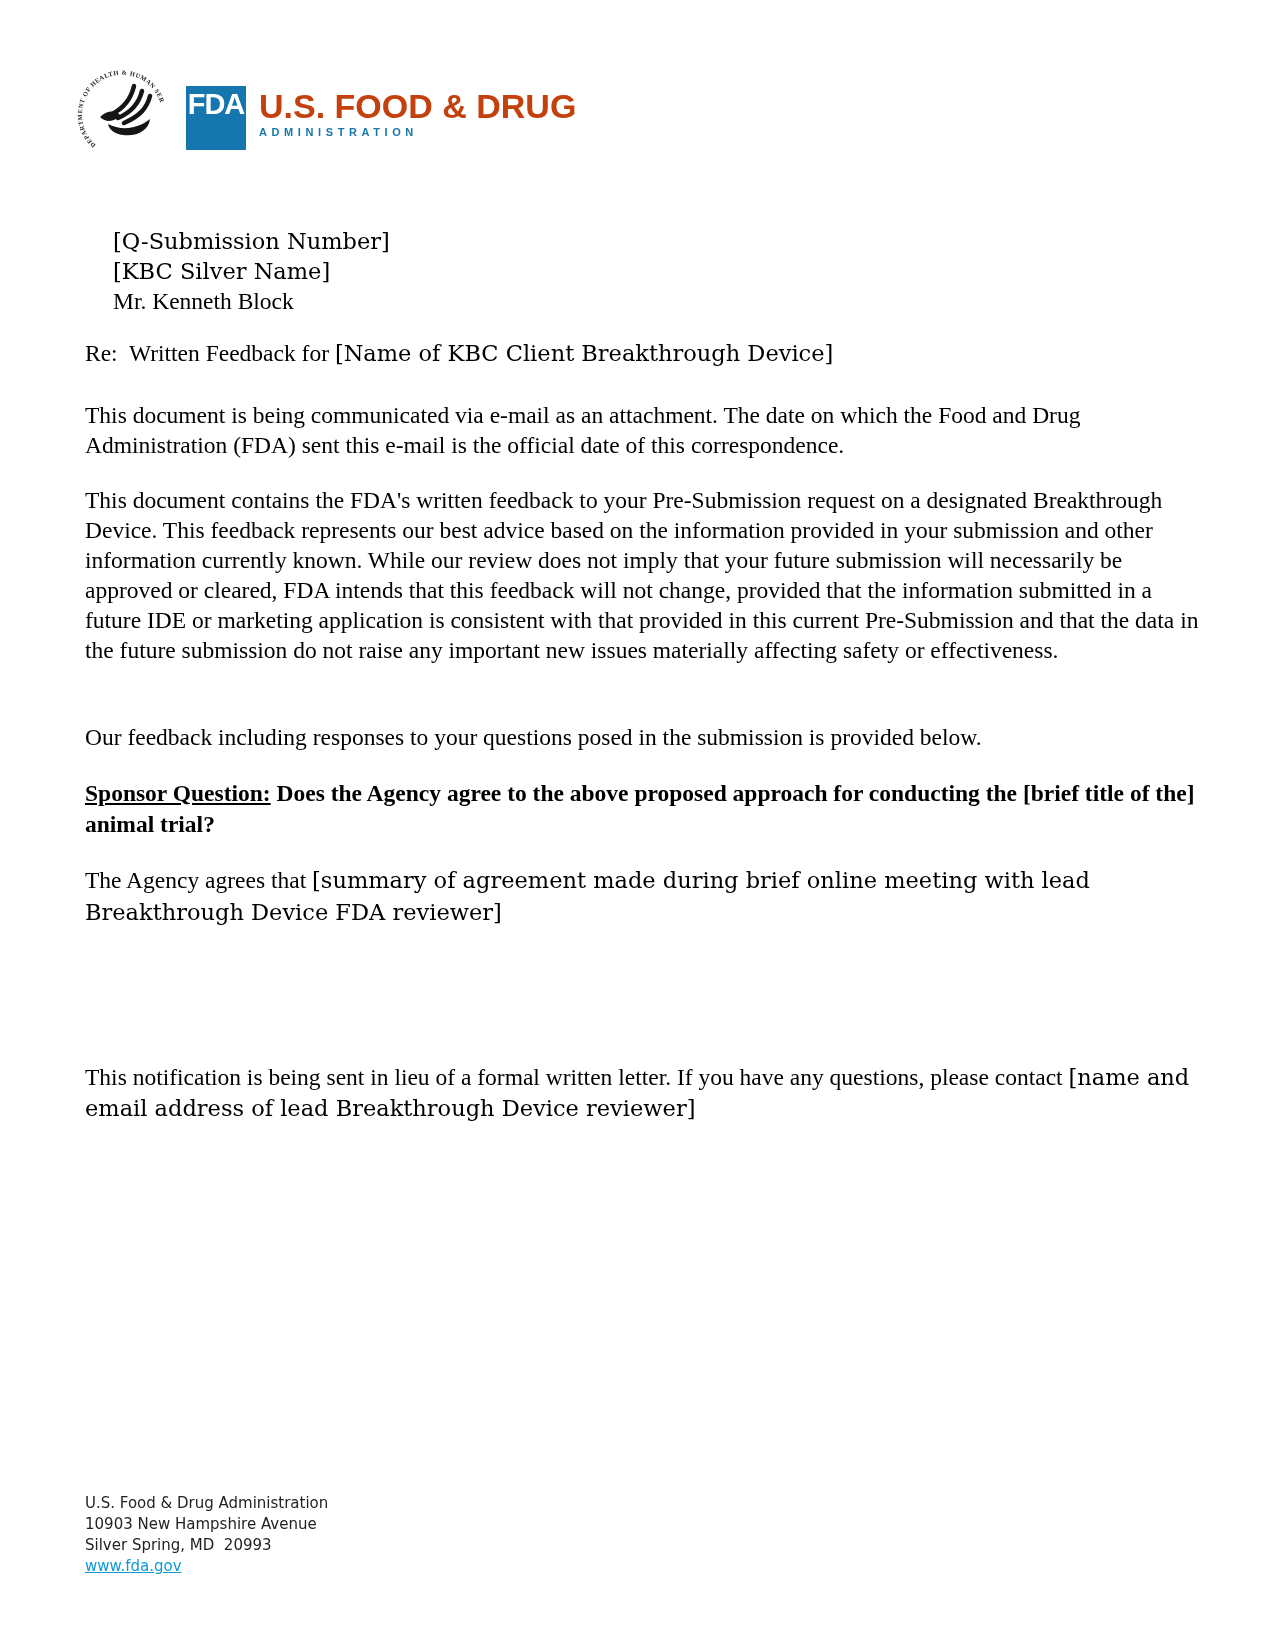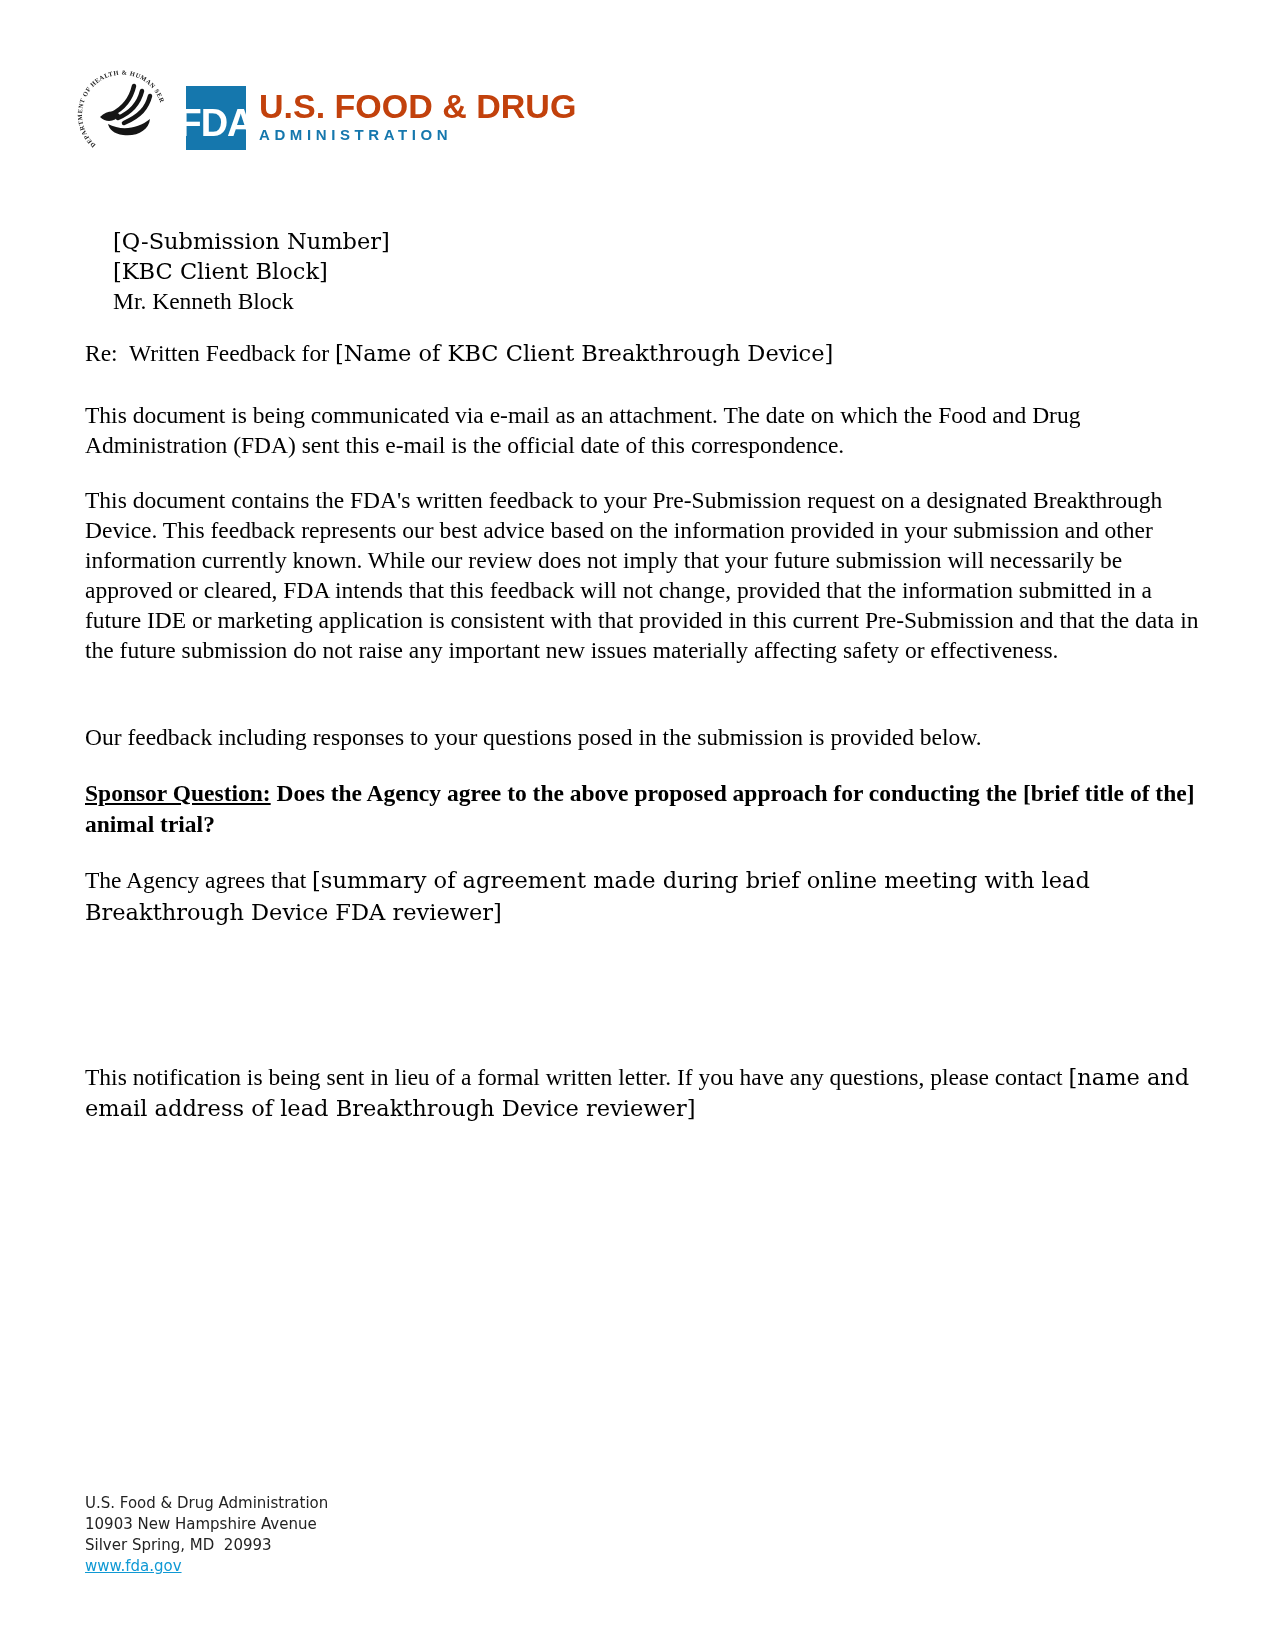--- a/index.html
+++ b/index.html
@@ -23,37 +23,37 @@
     fill:#1c1c1c;
     font-weight:bold;
   }
   .fda-lockup { display:flex; margin-left:14px; margin-top:24px; }
   .fda-box {
     width:60px; height:64px;
     background:#1577ad;
     color:#ffffff;
     font-family:"Liberation Sans", sans-serif;
     font-weight:bold;
-    font-size:38px;
+    font-size:29px;
     letter-spacing:-1px;
     display:flex; align-items:flex-start; justify-content:center;
-    padding-top:16px; box-sizing:border-box;
+    padding-top:2px; box-sizing:border-box;
   }
   .fda-names { margin-left:13px; margin-top:2px; }
   .fda-name1 {
     font-family:"Liberation Sans", sans-serif;
     font-weight:bold;
     font-size:34px;
     line-height:36px;
     color:#c2410c;
   }
   .fda-name2 {
     font-family:"Liberation Sans", sans-serif;
     font-weight:bold;
-    font-size:15px;
+    font-size:11px;
     letter-spacing:4.6px;
     color:#1577ad;
     margin-top:2px;
   }
 
   
   .block {
     position:absolute;
     left:85px;
     width:1115px;
@@ -121,21 +121,21 @@
       </div>
       <div class="fda-names">
         <div class="fda-name1">U.S. FOOD &amp; DRUG</div>
         <div class="fda-name2">ADMINISTRATION</div>
       </div>
     </div>
   </header>
 
   <div class="block recipient">
     <div class="ph">[Q-Submission Number]</div>
-    <div class="ph">[KBC Client Block]</div>
+    <div class="ph">[KBC Silver Name]</div>
     <div>Mr. Kenneth Block</div>
   </div>
 
   <p class="block subject"><span class="keep-sp">Re:  Written Feedback for </span><span class="ph">[Name of KBC Client Breakthrough Device]</span></p>
 
   <p class="block para1">This document is being communicated via e-mail as an attachment. The date on which the Food and Drug Administration (FDA) sent this e-mail is the official date of this correspondence.</p>
 
   <p class="block para2">This document contains the FDA's written feedback to your Pre-Submission request on a designated Breakthrough Device. This feedback represents our best advice based on the information provided in your submission and other information currently known. While our review does not imply that your future submission will necessarily be approved or cleared, FDA intends that this feedback will not change, provided that the information submitted in a future IDE or marketing application is consistent with that provided in this current Pre-Submission and that the data in the future submission do not raise any important new issues materially affecting safety or effectiveness.</p>
 
   <p class="block sponsor"><span class="sq-label">Sponsor Question:</span><span class="keep-sp"> Does the Agency agree to the above proposed approach for conducting the [brief title of the] animal trial?</span></p>

